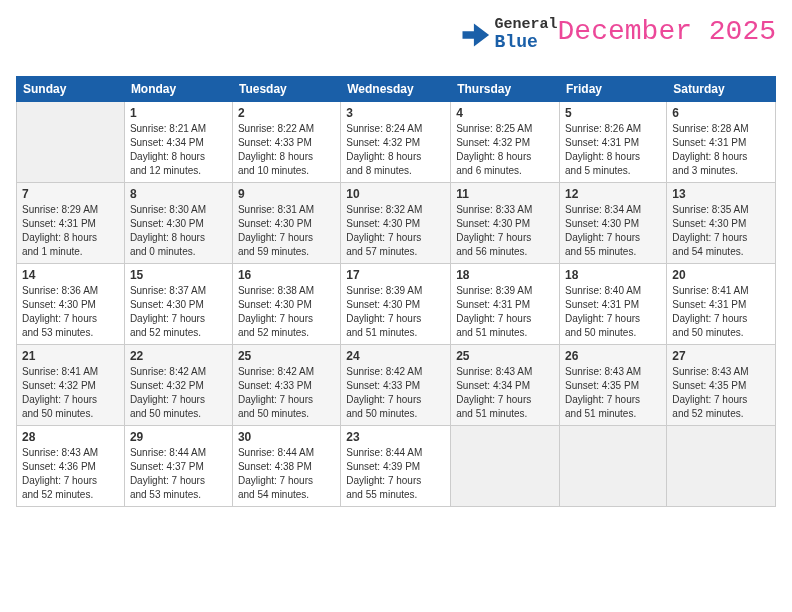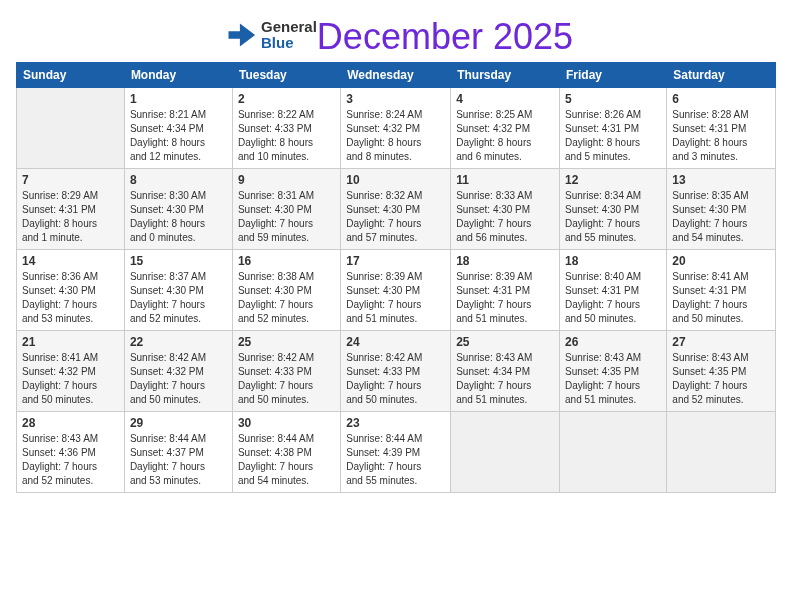--- a/index.html
+++ b/index.html
@@ -6,42 +6,43 @@
     body {
       font-family: Arial, sans-serif;
       background: #fff;
       width: 792px;
       min-height: 612px;
       padding: 16px;
     }
     .header {
       display: flex;
       align-items: flex-start;
-      justify-content: center;
-      margin-bottom: 4px;
+      justify-content: flex-end;
+      margin-bottom: 22px;
+      font-family: Liberation Mono, monospace;
     }
     .logo {
       display: flex;
       align-items: center;
       font-size: 18px;
       font-weight: bold;
       color: #1a5fa8;
       line-height: 1.1;
     }
     .logo-icon {
       width: 38px;
       height: 38px;
       margin-right: 4px;
       flex-shrink: 0;
     }
     .logo-text { display: flex; flex-direction: column; }
     .logo-general { color: #333; font-weight: bold; font-size: 15px; }
-    .logo-blue { color: #1a5fa8; font-weight: bold; font-size: 15px; }
+    .logo-blue { color: #1a5fa8; font-weight: bold; font-size: 18px; }
     .title-block { text-align: right; }
-    .month-title { font-size: 36px; color: #6d28d9; font-weight: normal; }
+    .month-title { font-size: 28px; color: #ec4899; font-weight: normal; }
     .subtitle { font-size: 15px; color: #555; }
     table {
       width: 100%;
       border-collapse: collapse;
       font-size: 10.5px;
       border-radius: 19px;
     }
     thead tr th {
       background-color: #1a5fa8;
       color: #fff;

